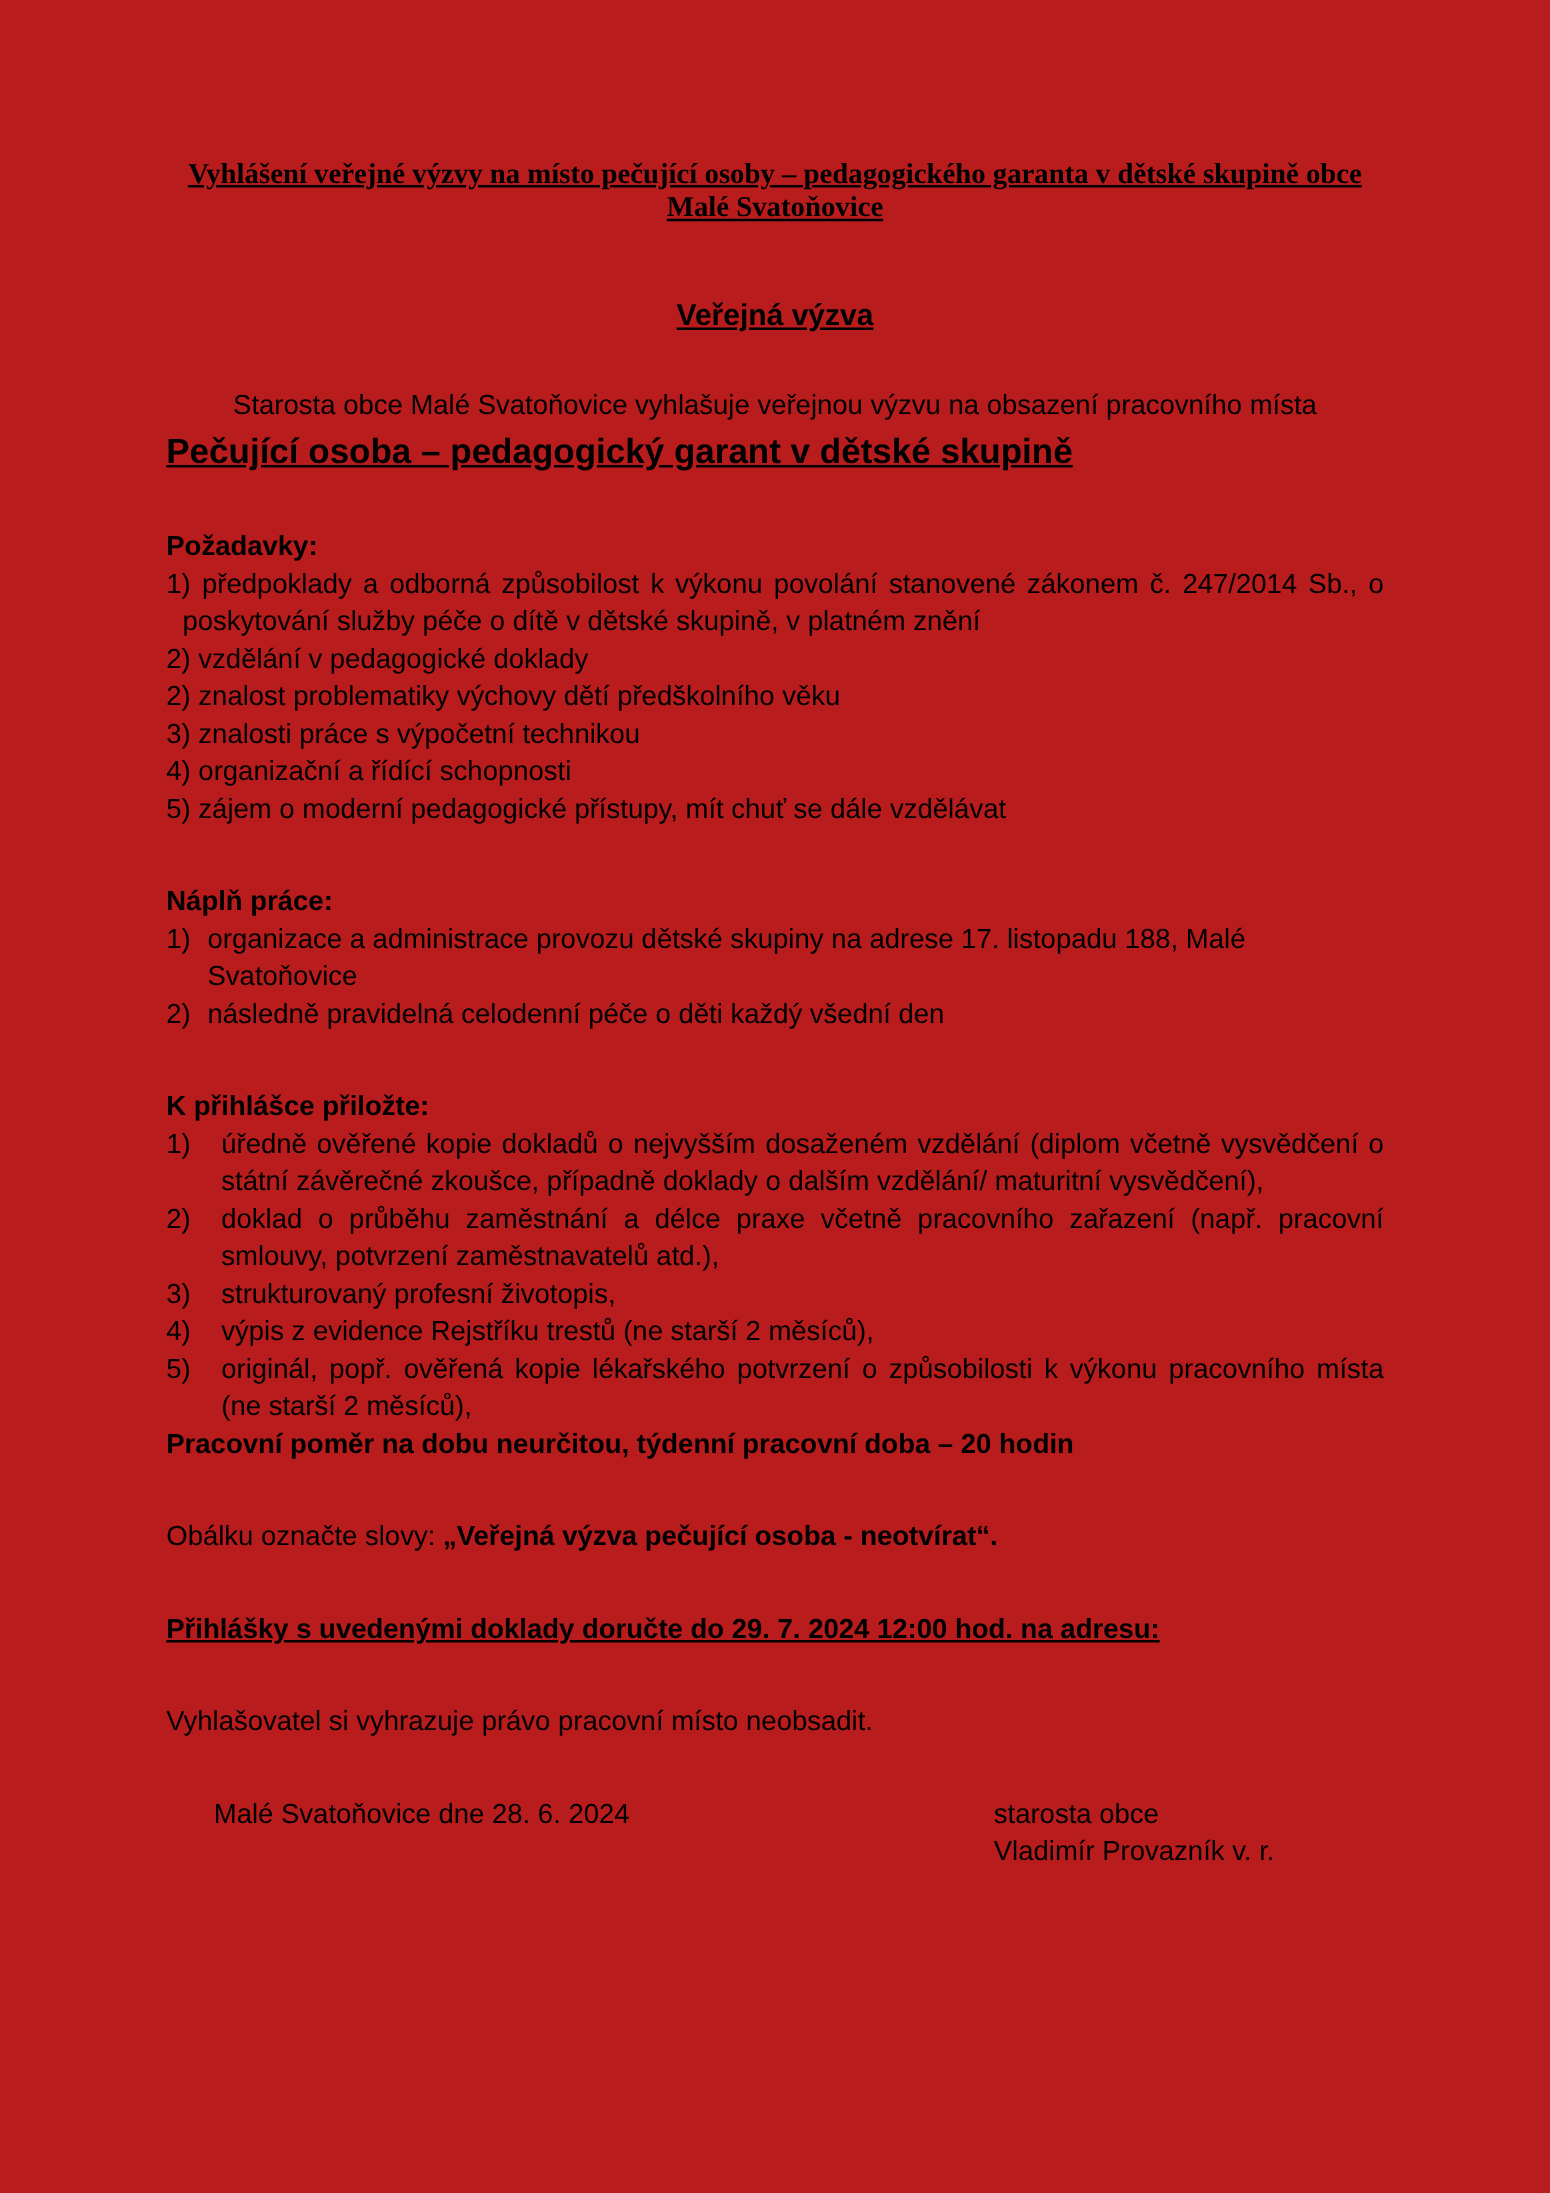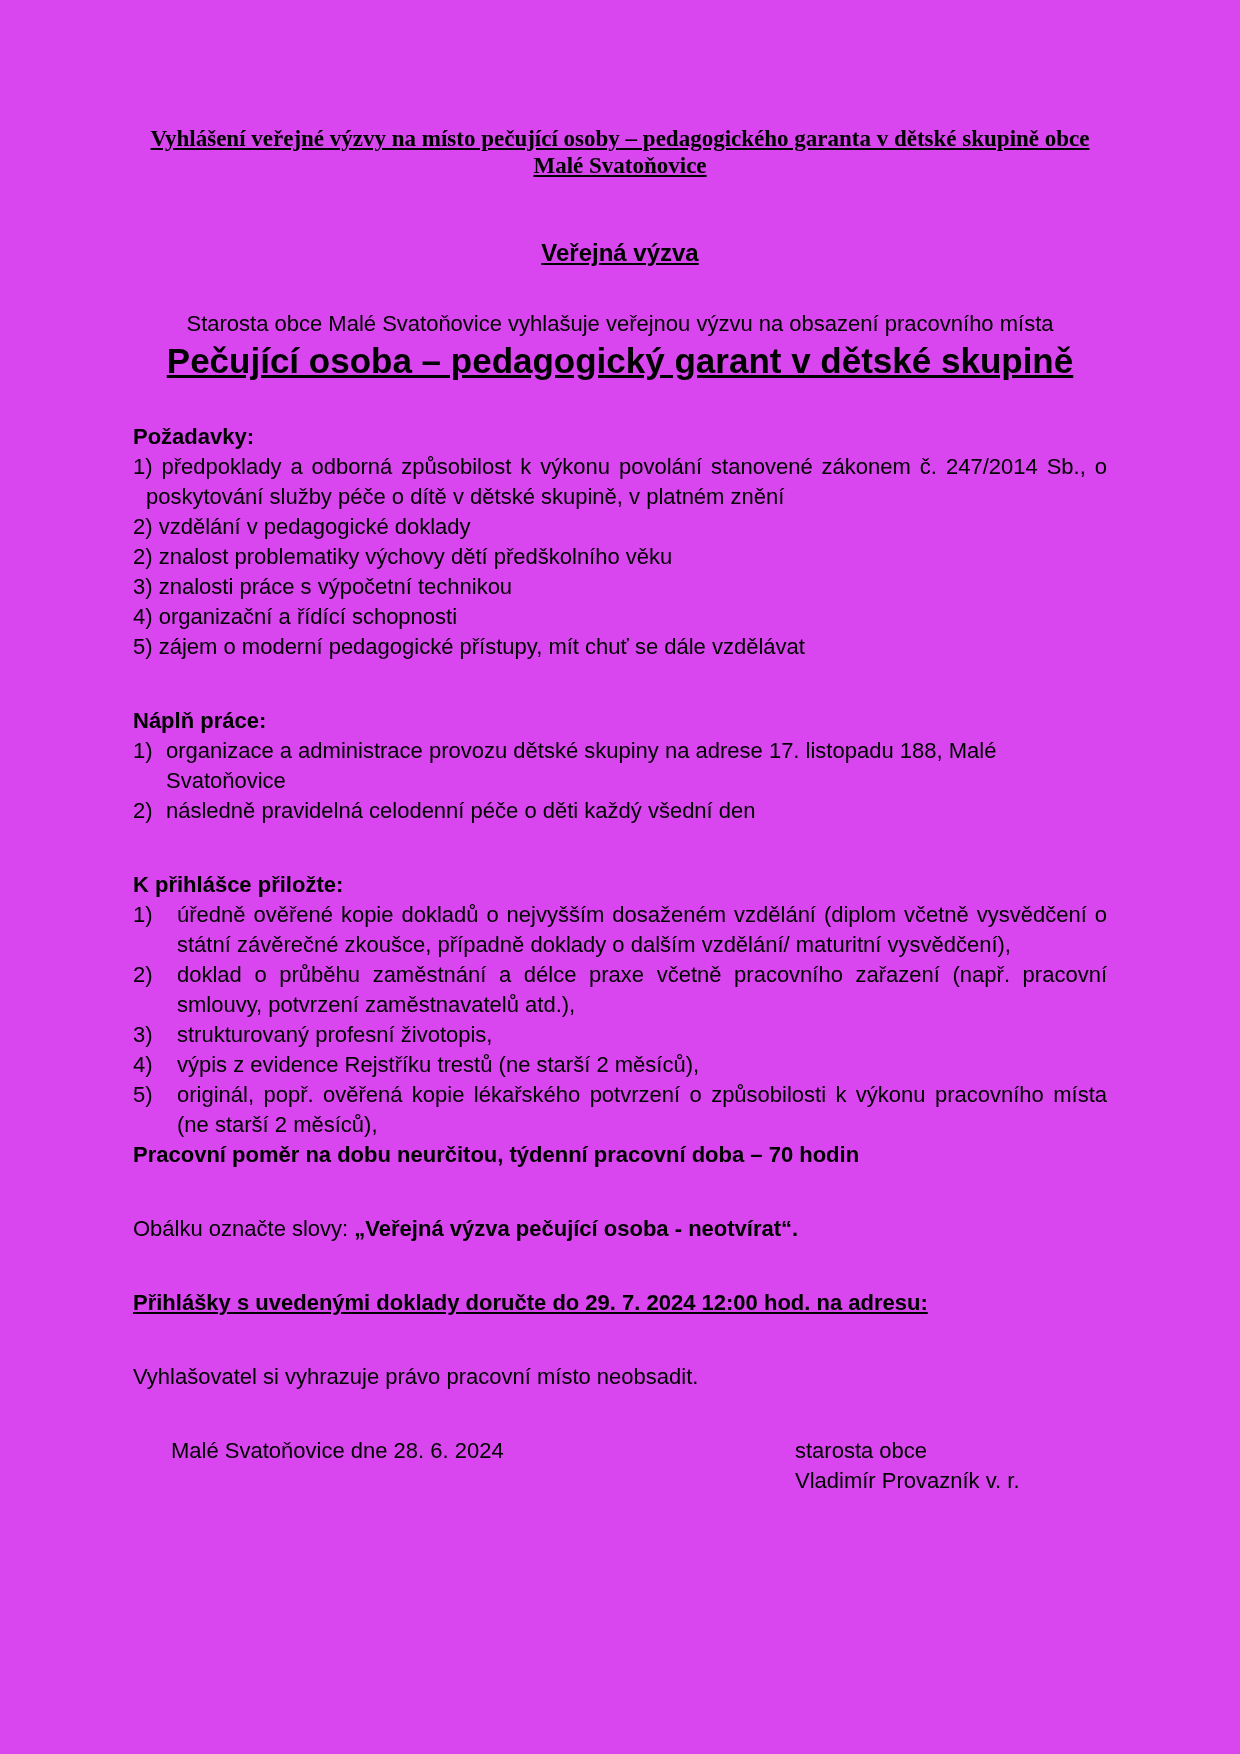--- a/index.html
+++ b/index.html
@@ -1,21 +1,21 @@
 <!DOCTYPE html>
 <html lang="cs"><head>
 <meta charset="utf-8">
 <style>
   html, body { margin: 0; padding: 0; background: #ffffff; }
   .page {
     position: relative;
     width: 1240px;
     height: 1754px;
     margin: 0 auto;
-    background: #d946ef;
+    background: #b91c1c;
     color: #000000;
     box-sizing: border-box;
     padding: 125px 133px 0 133px;
     font-family: "Liberation Sans", "DejaVu Sans", sans-serif;
     font-size: 22px;
     line-height: 30px;
     overflow: hidden;
   }
   .doc-title {
     font-family: "Liberation Serif", "DejaVu Serif", serif;
@@ -34,23 +34,22 @@
     text-align: center;
     text-decoration: underline;
     margin-top: 54px;
   }
   .intro-line {
     text-align: center;
     margin-top: 36px;
   }
   .position-heading {
     font-weight: 700;
-    font-size: 35px;
+    font-size: 28px;
     line-height: 34px;
-    text-align: center;
     text-decoration: underline;
     margin-top: 5px;
   }
   .sec-head { font-weight: 700; margin-top: 44px; }
   .req-item {
     padding-left: 13px;
     text-indent: -13px;
     text-align: justify;
   }
   .flex-item { display: flex; }
@@ -120,21 +119,21 @@
     <div class="flex-item">
         <span class="num">4)</span>
         <span class="text">výpis z evidence Rejstříku trestů (ne starší 2 měsíců),</span>
       </div>
     <div class="flex-item">
         <span class="num">5)</span>
         <span class="text">originál, popř. ověřená kopie lékařského potvrzení o způsobilosti k výkonu pracovního místa (ne starší 2 měsíců),</span>
       </div>
   </div>
 
-  <div class="b">Pracovní poměr na dobu neurčitou, týdenní pracovní doba – 70 hodin</div>
+  <div class="b">Pracovní poměr na dobu neurčitou, týdenní pracovní doba – 20 hodin</div>
 
   <div class="para">
     <span>Obálku označte slovy: </span><span class="b">„Veřejná výzva pečující osoba - neotvírat“.</span>
   </div>
 
   <div class="deadline-line">Přihlášky s uvedenými doklady doručte do 29. 7. 2024 12:00 hod. na adresu:</div>
 
   <div class="para">Vyhlašovatel si vyhrazuje právo pracovní místo neobsadit.</div>
 
   <div class="footer-row">

